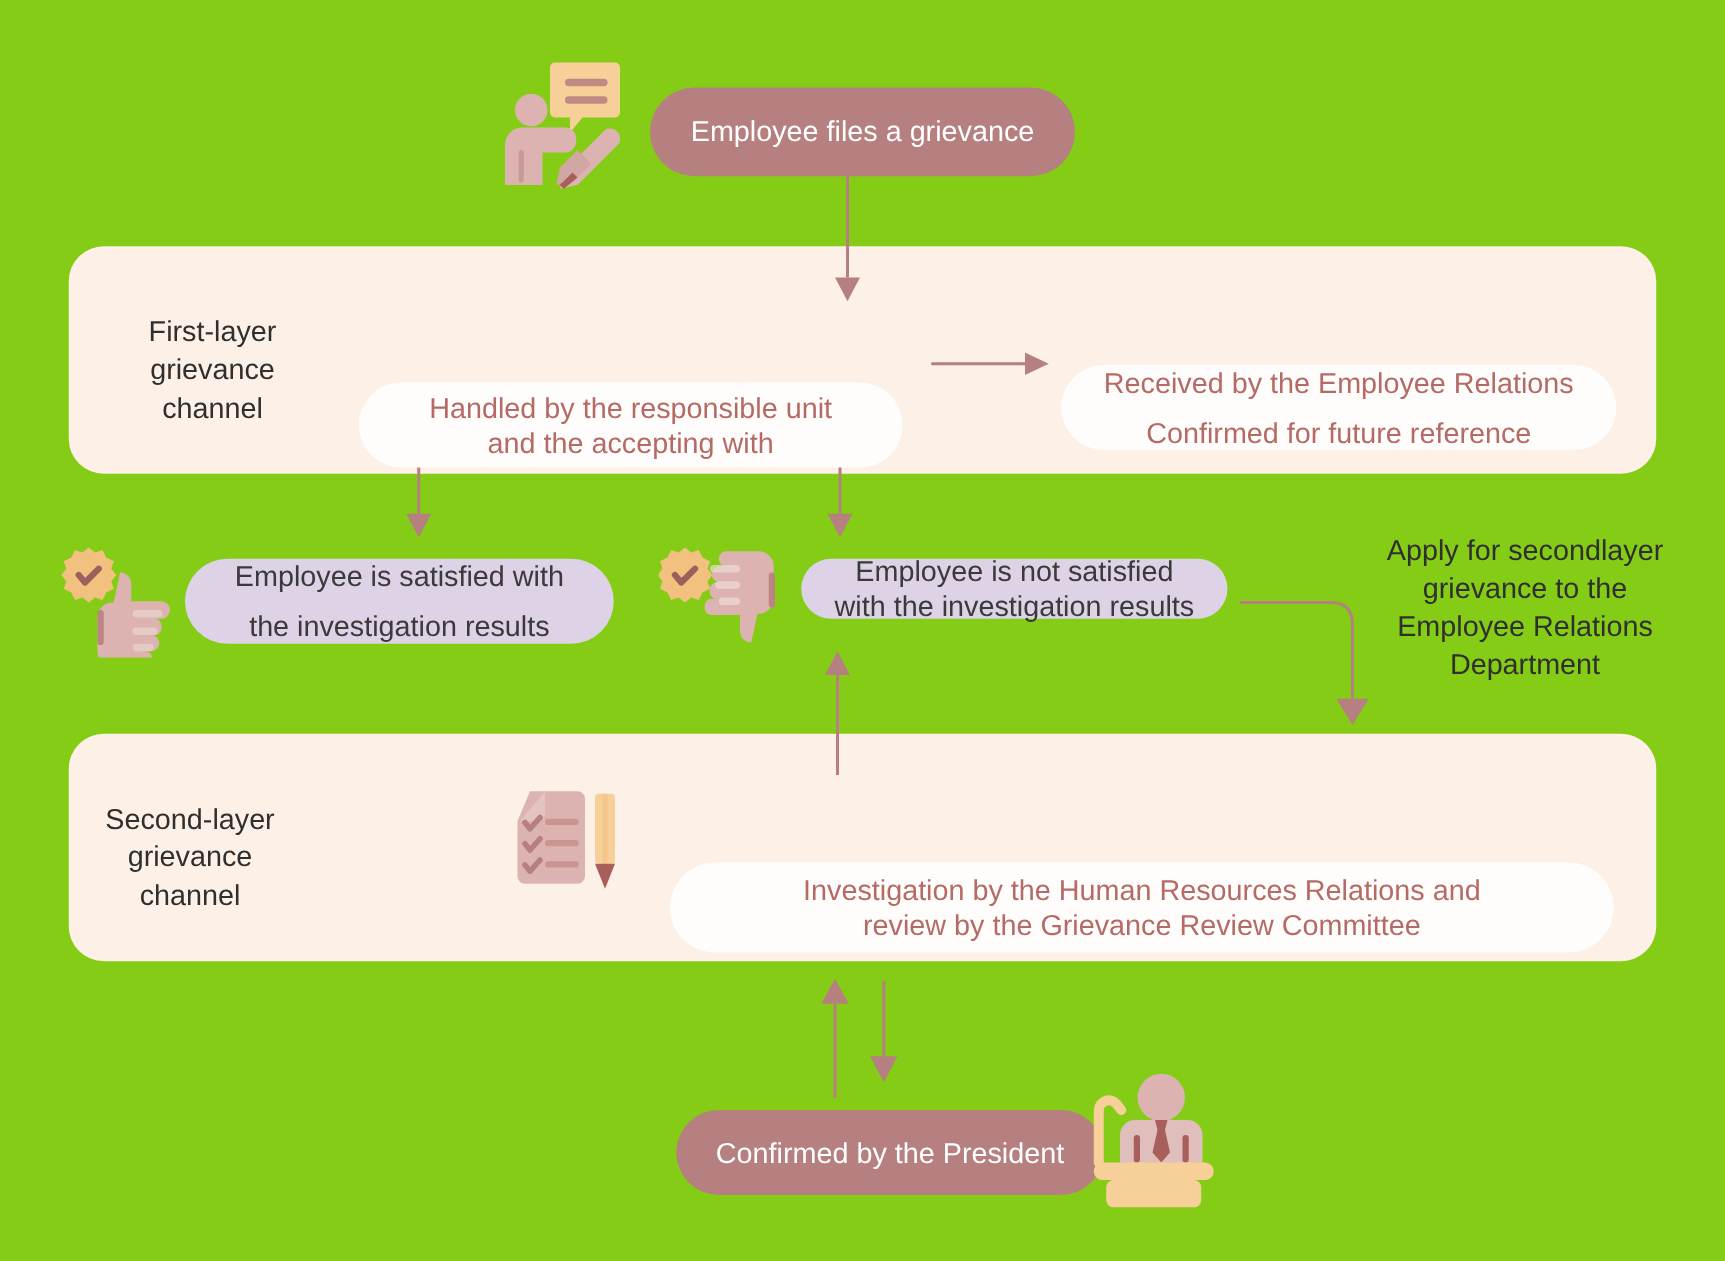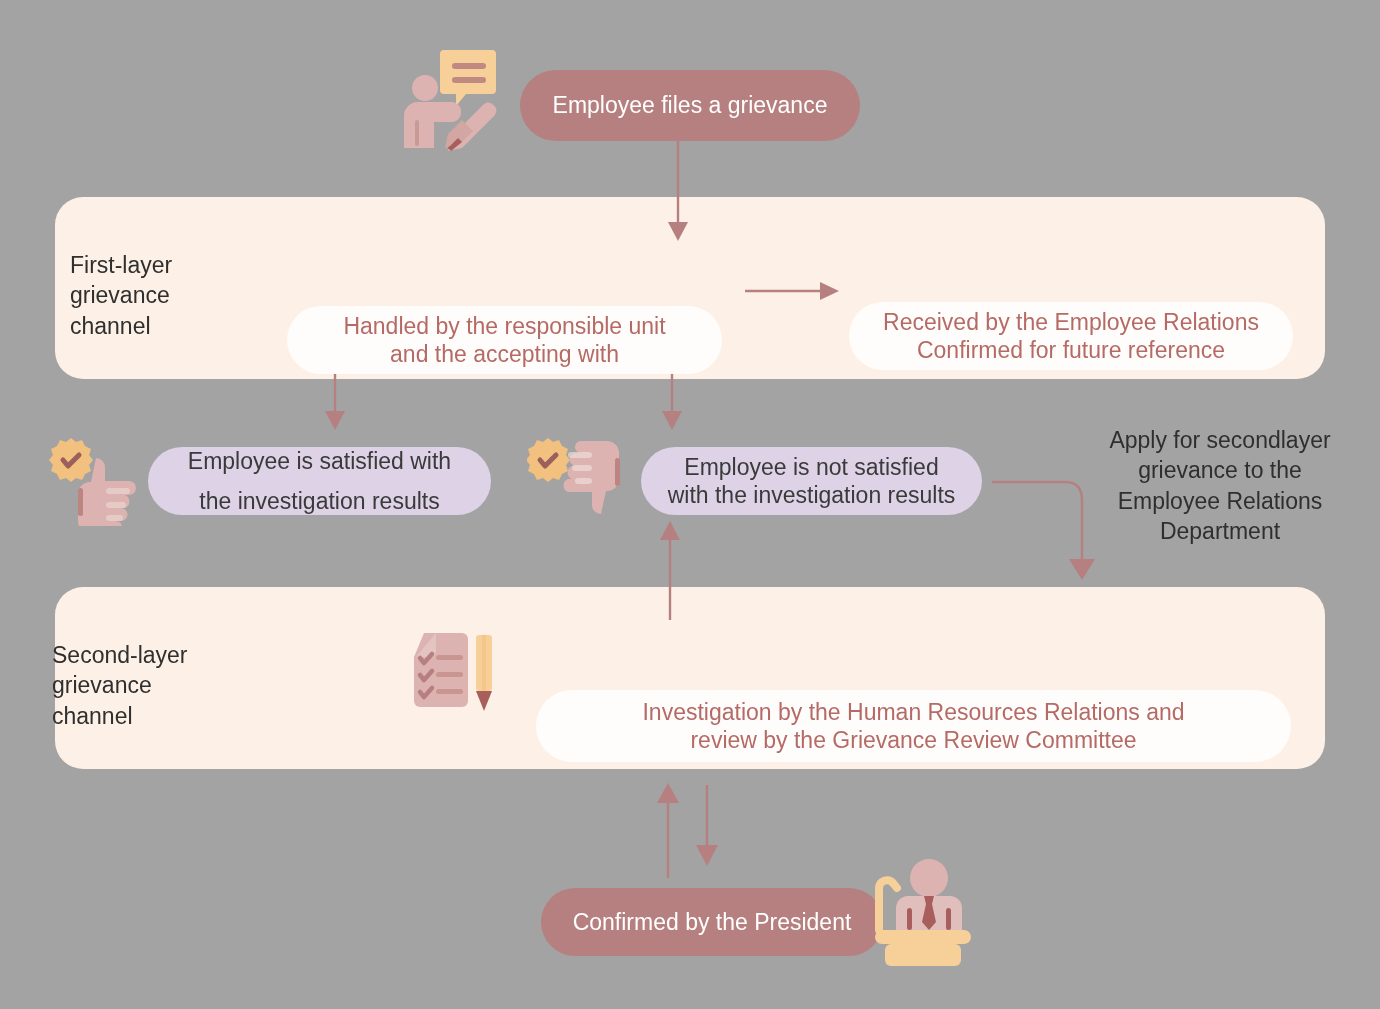--- a/index.html
+++ b/index.html
@@ -10,21 +10,21 @@
   body {
     width: 1380px;
     height: 1009px;
     font-family: "Liberation Sans", "DejaVu Sans", sans-serif;
     overflow: hidden;
   }
   #canvas {
     position: relative;
     width: 1380px;
     height: 1009px;
-    background: #a3a3a3;
+    background: #84cc16;
   }
   .abs { position: absolute; }
 
   
   .layer-panel {
     background: #fdf0e6;
     border-radius: 28px;
   }
 
   
@@ -52,20 +52,21 @@
     background: #ddd2e6;
     color: #3a3a3a;
     font-size: 23px;
   }
 
   
   .layer-label {
     color: #2f2f2f;
     font-size: 23px;
     line-height: 1.32;
+    text-align: center;
   }
   .side-note {
     color: #2f2f2f;
     font-size: 23px;
     line-height: 1.32;
     text-align: center;
   }
 
   
   #connectors {
@@ -160,21 +161,21 @@
     <div>First-layer</div>
     <div>grievance</div>
     <div>channel</div>
   </div>
 
   <div class="abs pill pill-white" style="left:287px; top:259px; width:435px; height:68px; flex-direction:column;">
     <div>Handled by the responsible unit</div>
     <div>and the accepting with</div>
   </div>
 
-  <div class="abs pill pill-white" style="left:849px; top:255px; width:444px; height:68px; flex-direction:column;">
+  <div class="abs pill pill-white" style="left:849px; top:245px; width:444px; height:68px; flex-direction:column;justify-content:space-between;">
     <div>Received by the Employee Relations</div>
     <div>Confirmed for future reference</div>
   </div>
 
   <div class="abs" style="left:48px; top:436px; width:100px; height:90px;">
     <svg class="icon-svg" width="100" height="90" viewBox="0 0 100 90">
 
       <path d="M23,2 l5,4 6,-2 3,6 6,3 -2,6 4,5 -4,5 2,6 -6,3 -3,6 -6,-2 -5,4 -5,-4 -6,2 -3,-6 -6,-3 2,-6 -4,-5 4,-5 -2,-6 6,-3 3,-6 6,2 z" fill="#f2c17f"></path>
       <path d="M15,24 l5,6 11,-11" stroke="#9d5f5c" stroke-width="5" fill="none" stroke-linecap="round" stroke-linejoin="round"></path>
 
@@ -198,21 +199,21 @@
       <path d="M13,24 l5,6 11,-11" stroke="#9d5f5c" stroke-width="5" fill="none" stroke-linecap="round" stroke-linejoin="round"></path>
 
       <path d="M74,78 a9,9 0 0 1 -9,-9 v-13 h-24 a7,7 0 0 1 0,-13 h4 a7,7 0 0 1 0,-13 h4 a6.5,6.5 0 0 1 0,-13 h5 a6,6 0 0 1 0,-12 h26 a12,12 0 0 1 12,12 v26 a12,12 0 0 1 -12,12 h-1 z" fill="#dcb3b0"></path>
       <rect x="88" y="22" width="5" height="28" rx="2.5" fill="#bd8581"></rect>
       <rect x="41" y="16" width="24" height="6" rx="3" fill="#f3e2df" opacity="0.6"></rect>
       <rect x="45" y="29" width="20" height="6" rx="3" fill="#f3e2df" opacity="0.6"></rect>
       <rect x="48" y="42" width="17" height="6" rx="3" fill="#f3e2df" opacity="0.6"></rect>
     </svg>
   </div>
 
-  <div class="abs pill pill-purple" style="left:641px; top:447px; width:341px; height:68px; flex-direction:column;">
+  <div class="abs pill pill-purple" style="left:641px; top:447px; width:341px; height:48px; flex-direction:column;">
     <div>Employee is not satisfied</div>
     <div>with the investigation results</div>
   </div>
 
   <div class="abs side-note" style="left:1100px; top:425px; width:240px;">
     <div>Apply for secondlayer</div>
     <div>grievance to the</div>
     <div>Employee Relations</div>
     <div>Department</div>
   </div>

